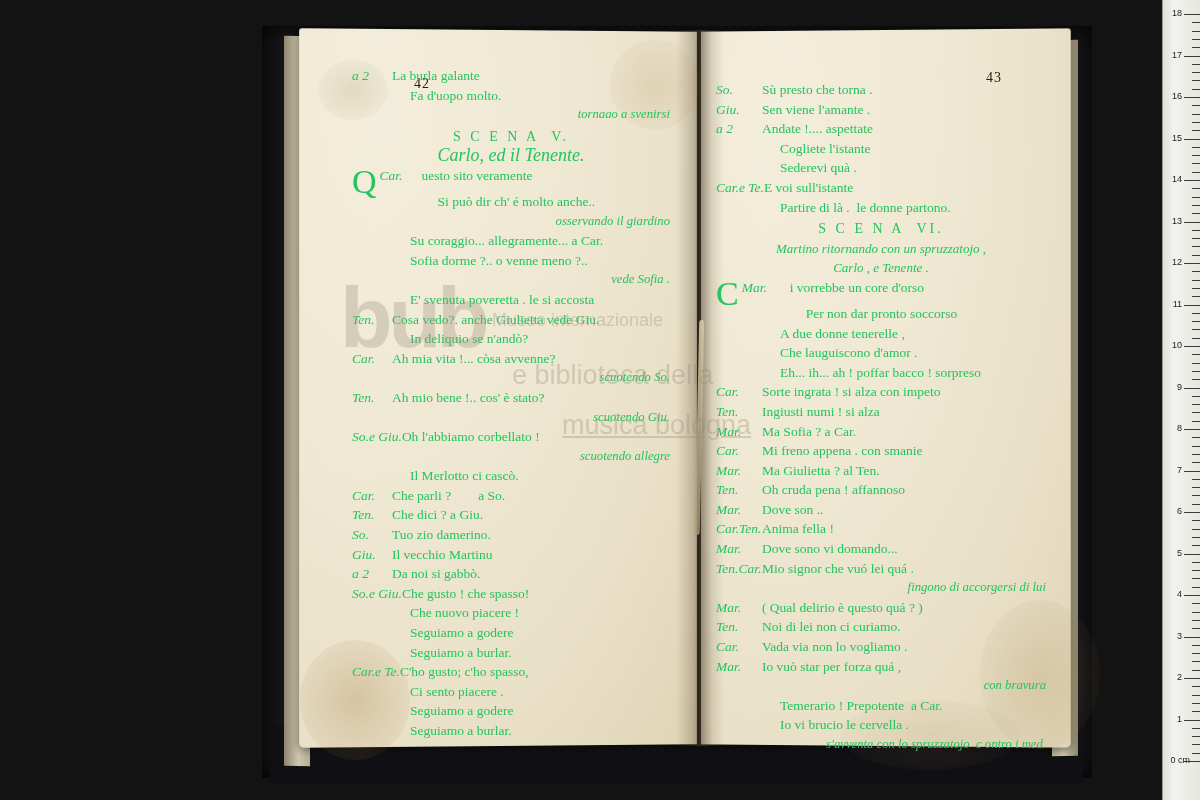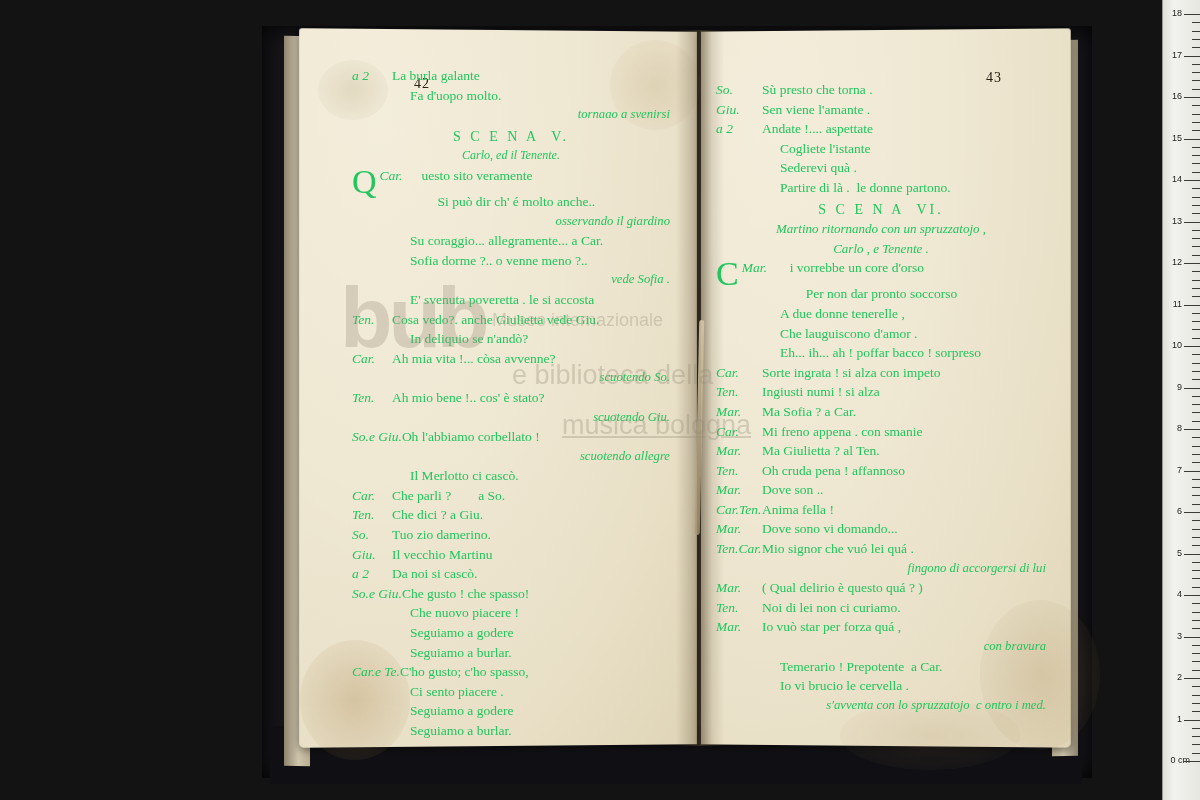--- a/index.html
+++ b/index.html
@@ -213,57 +213,58 @@
   <div class="gutter-thread"></div>
 
   <div class="folio folio-left">42</div>
   <div class="folio folio-right">43</div>
 
   <div class="page-text page-left-text" id="left-lines">
       <span class="line"><span class="spk">a 2</span><span>La burla galante</span></span>
       <span class="line"><span class="spk"></span><span style="padding-left: 18px;">Fa d'uopo molto.</span></span>
       <span class="line right">tornaao a svenirsi</span>
       <span class="line scene-head">S C E N A  V.</span>
-      <span class="line center ital" style="font-size: 12px;">Carlo, ed il Tenente.</span>
+      <span class="line center ital" style="font-size: 18px;">Carlo, ed il Tenente.</span>
       <span class="line" style="min-height: 26px;"><span class="spk">Car.</span><span class="dropcap">Q</span><span style="padding-left: 2px;">uesto sito veramente</span></span>
       <span class="line"><span class="spk"></span><span style="padding-left: 18px;">Si può dir ch' é molto anche..</span></span>
       <span class="line right">osservando il giardino</span>
       <span class="line"><span class="spk"></span><span style="padding-left: 18px;">Su coraggio... allegramente... a Car.</span></span>
       <span class="line"><span class="spk"></span><span style="padding-left: 18px;">Sofia dorme ?.. o venne meno ?..</span></span>
       <span class="line right">vede Sofia .</span>
       <span class="line"><span class="spk"></span><span style="padding-left: 18px;">E' svenuta poveretta . le si accosta</span></span>
       <span class="line"><span class="spk">Ten.</span><span>Cosa vedo?. anche Giulietta vede Giu.</span></span>
       <span class="line"><span class="spk"></span><span style="padding-left: 18px;">In deliquio se n'andò?</span></span>
       <span class="line"><span class="spk">Car.</span><span>Ah mia vita !... còsa avvenne?</span></span>
       <span class="line right">scuotendo So.</span>
       <span class="line"><span class="spk">Ten.</span><span>Ah mio bene !.. cos' è stato?</span></span>
       <span class="line right">scuotendo Giu.</span>
       <span class="line"><span class="spk">So.e Giu.</span><span>Oh l'abbiamo corbellato !</span></span>
       <span class="line right">scuotendo allegre</span>
       <span class="line"><span class="spk"></span><span style="padding-left: 18px;">Il Merlotto ci cascò.</span></span>
       <span class="line"><span class="spk">Car.</span><span>Che parli ?        a So.</span></span>
       <span class="line"><span class="spk">Ten.</span><span>Che dici ? a Giu.</span></span>
       <span class="line"><span class="spk">So.</span><span>Tuo zio damerino.</span></span>
       <span class="line"><span class="spk">Giu.</span><span>Il vecchio Martinu</span></span>
-      <span class="line"><span class="spk">a 2</span><span>Da noi si cascò.</span></span>
+      <span class="line"><span class="spk">a 2</span><span>Da noi si gabbò.</span></span>
       <span class="line"><span class="spk">So.e Giu.</span><span>Che gusto ! che spasso!</span></span>
       <span class="line"><span class="spk"></span><span style="padding-left: 18px;">Che nuovo piacere !</span></span>
       <span class="line"><span class="spk"></span><span style="padding-left: 18px;">Seguiamo a godere</span></span>
       <span class="line"><span class="spk"></span><span style="padding-left: 18px;">Seguiamo a burlar.</span></span>
       <span class="line"><span class="spk">Car.e Te.</span><span>C'ho gusto; c'ho spasso,</span></span>
       <span class="line"><span class="spk"></span><span style="padding-left: 18px;">Ci sento piacere .</span></span>
       <span class="line"><span class="spk"></span><span style="padding-left: 18px;">Seguiamo a godere</span></span>
       <span class="line"><span class="spk"></span><span style="padding-left: 18px;">Seguiamo a burlar.</span></span>
     </div>
   <div class="page-text page-right-text" id="right-lines">
       <span class="line"><span class="spk spk-r">So.</span><span>Sù presto che torna .</span></span>
       <span class="line"><span class="spk spk-r">Giu.</span><span>Sen viene l'amante .</span></span>
       <span class="line"><span class="spk spk-r">a 2</span><span>Andate !.... aspettate</span></span>
       <span class="line"><span class="spk spk-r"></span><span style="padding-left: 18px;">Cogliete l'istante</span></span>
       <span class="line"><span class="spk spk-r"></span><span style="padding-left: 18px;">Sederevi quà .</span></span>
+      <span class="line"><span class="spk spk-r">Car.e Te.</span><span>E voi sull'istante</span></span>
       <span class="line"><span class="spk spk-r"></span><span style="padding-left: 18px;">Partire di là .  le donne partono.</span></span>
       <span class="line scene-head">S C E N A  VI.</span>
       <span class="line center ital" style="font-size: 13px;">Martino ritornando con un spruzzatojo ,</span>
       <span class="line center ital" style="font-size: 13px;">Carlo , e Tenente .</span>
       <span class="line" style="min-height: 26px;"><span class="spk spk-r">Mar.</span><span class="dropcap">C</span><span style="padding-left: 2px;">i vorrebbe un core d'orso</span></span>
       <span class="line"><span class="spk spk-r"></span><span style="padding-left: 18px;">Per non dar pronto soccorso</span></span>
       <span class="line"><span class="spk spk-r"></span><span style="padding-left: 18px; font-family: Liberation Serif, serif;">A due donne tenerelle ,</span></span>
       <span class="line"><span class="spk spk-r"></span><span style="padding-left: 18px;">Che lauguiscono d'amor .</span></span>
       <span class="line"><span class="spk spk-r"></span><span style="padding-left: 18px;">Eh... ih... ah ! poffar bacco ! sorpreso</span></span>
       <span class="line"><span class="spk spk-r">Car.</span><span>Sorte ingrata ! si alza con impeto</span></span>
@@ -272,20 +273,21 @@
       <span class="line"><span class="spk spk-r">Car.</span><span>Mi freno appena . con smanie</span></span>
       <span class="line"><span class="spk spk-r">Mar.</span><span>Ma Giulietta ? al Ten.</span></span>
       <span class="line"><span class="spk spk-r">Ten.</span><span>Oh cruda pena ! affannoso</span></span>
       <span class="line"><span class="spk spk-r">Mar.</span><span>Dove son ..</span></span>
       <span class="line"><span class="spk spk-r">Car.Ten.</span><span>Anima fella !</span></span>
       <span class="line"><span class="spk spk-r">Mar.</span><span>Dove sono vi domando...</span></span>
       <span class="line"><span class="spk spk-r">Ten.Car.</span><span>Mio signor che vuó lei quá .</span></span>
       <span class="line right">fingono di accorgersi di lui</span>
       <span class="line"><span class="spk spk-r">Mar.</span><span>( Qual delirio è questo quá ? )</span></span>
       <span class="line"><span class="spk spk-r">Ten.</span><span>Noi di lei non ci curiamo.</span></span>
+      <span class="line"><span class="spk spk-r">Car.</span><span>Vada via non lo vogliamo .</span></span>
       <span class="line"><span class="spk spk-r">Mar.</span><span>Io vuò star per forza quá ,</span></span>
       <span class="line right">con bravura</span>
       <span class="line"><span class="spk spk-r"></span><span style="padding-left: 18px;">Temerario ! Prepotente  a Car.</span></span>
       <span class="line"><span class="spk spk-r"></span><span style="padding-left: 18px;">Io vi brucio le cervella .</span></span>
       <span class="line right">s'avventa con lo spruzzatojo  c ontro i med.</span>
     </div>
 
   <div class="watermark">
     <div class="wm-logo">bub</div>
     <div class="wm-l1">Museo internazionale</div>

